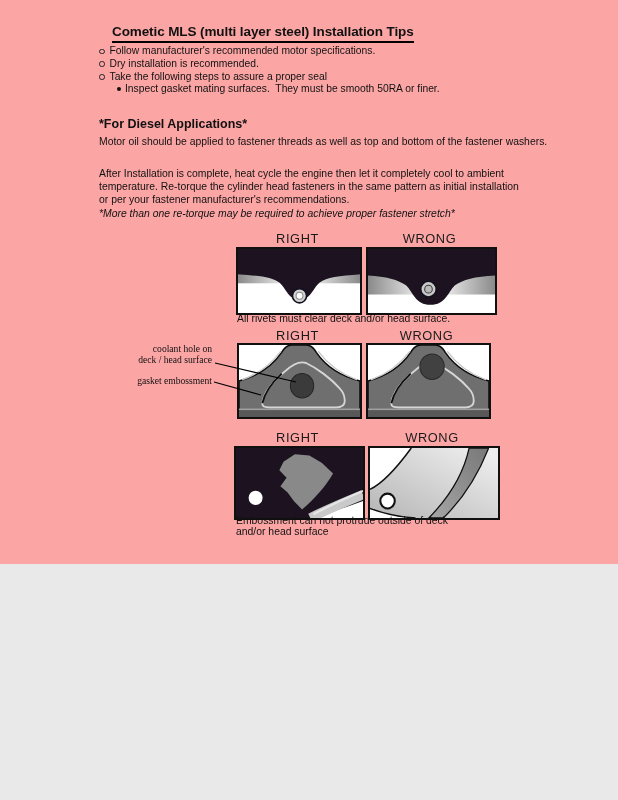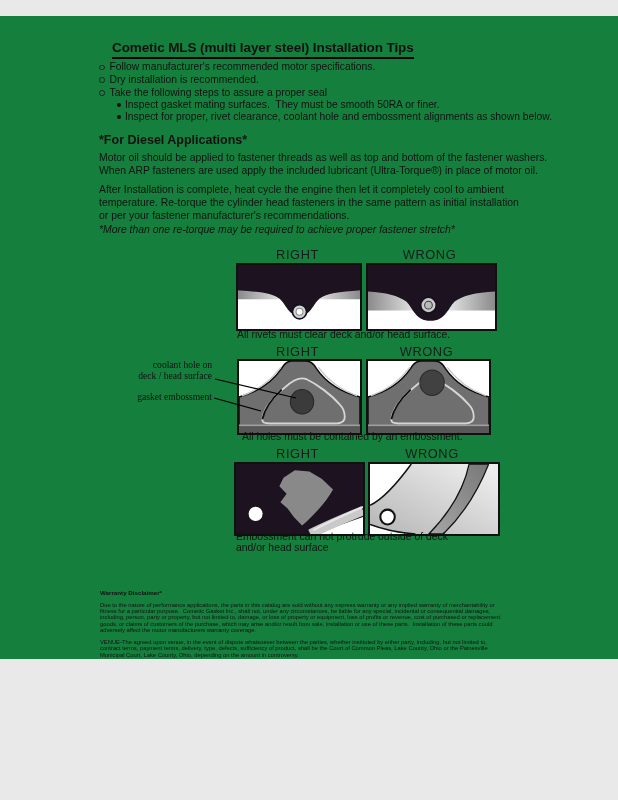--- a/index.html
+++ b/index.html
@@ -1,19 +1,19 @@
 <!DOCTYPE html>
 <html><head>
 <meta charset="utf-8">
 <style>
   html,body{margin:0;padding:0;background:#e9e9e9;}
   .page{
-    position:relative;width:618px;height:643px;background:#15803d;
+    position:relative;width:618px;height:564px;background:#fca5a5;
     font-family:"Liberation Sans", sans-serif;color:#111;overflow:hidden;
-    margin:16px auto;
+    margin:0 auto;
   }
   .abs{position:absolute;}
   .pre{white-space:pre;}
   
   .title{left:112px;top:24px;font-size:13.5px;font-weight:bold;letter-spacing:-0.1px;
          border-bottom:2px solid #000;padding-bottom:2px;}
   
   .blist{left:99px;top:45px;}
   .b1{display:flex;align-items:flex-start;height:12.8px;font-size:10.3px;}
   .ring{width:3.5px;height:3.5px;border:1px solid #222;border-radius:50%;margin:3.5px 5px 0 0;flex:0 0 auto;}
@@ -60,31 +60,26 @@
         <span class="ring"></span>
         <span class="pre">Take the following steps to assure a proper seal</span>
       </div>
     </div>
   <div class="abs slist">
 
   <div class="b2">
         <span class="dot"></span>
         <span class="pre">Inspect gasket mating surfaces.  They must be smooth 50RA or finer.</span>
       </div>
-      <div class="b2">
-        <span class="dot"></span>
-        <span class="pre">Inspect for proper, rivet clearance, coolant hole and embossment alignments as shown below.</span>
-      </div>
     </div>
 
   <div class="abs h2">*For Diesel Applications*</div>
   <div class="abs body p1">
 
   <div class="pre">Motor oil should be applied to fastener threads as well as top and bottom of the fastener washers.</div>
-      <div class="pre">When ARP fasteners are used apply the included lubricant (Ultra-Torque®) in place of motor oil.</div>
     </div>
   <div class="abs body p2">
 
   <div class="pre">After Installation is complete, heat cycle the engine then let it completely cool to ambient</div>
       <div class="pre">temperature. Re-torque the cylinder head fasteners in the same pattern as initial installation</div>
       <div class="pre">or per your fastener manufacturer's recommendations.</div>
     </div>
   <div class="abs note">*More than one re-torque may be required to achieve proper fastener stretch*</div>
 
   <div class="abs dlabel" style="left:237px;top:231px;width:121px;">RIGHT</div>
@@ -163,21 +158,20 @@
       <rect x="0" y="60" width="119" height="1.6" fill="#a0a0a0"></rect>
       <rect x="0" y="61.6" width="119" height="6.4" fill="#585858"></rect>
     </svg>
   </div>
 
   <svg class="abs" style="left:212px;top:355px;" width="90" height="45">
     <line x1="3" y1="8" x2="84" y2="27" stroke="#000" stroke-width="1.1"></line>
     <line x1="2" y1="27" x2="49" y2="40" stroke="#000" stroke-width="1.1"></line>
   </svg>
 
-  <div class="abs caption" style="left:242px;top:415px;">All holes must be contained by an embossment.</div>
 
   <div class="abs dlabel" style="left:234px;top:430px;width:127px;">RIGHT</div>
   <div class="abs dlabel" style="left:368px;top:430px;width:128px;">WRONG</div>
 
   <div class="abs imgbox" style="left:234px;top:446px;width:127px;height:70px;">
     <svg viewBox="0 0 123 66" preserveAspectRatio="none">
       <rect x="0" y="0" width="123" height="66" fill="#1c1220"></rect>
       <path d="M123,50 C106,56 90,61 76,66 L123,66 Z" fill="#ffffff"></path>
       <path d="M123,44 C103,52 86,59 72,66" fill="none" stroke="#c9c9c9" stroke-width="9"></path>
       <path d="M123,40.5 C104,48.5 88,55.5 75,62.5" fill="none" stroke="#e6e6e6" stroke-width="2"></path>

